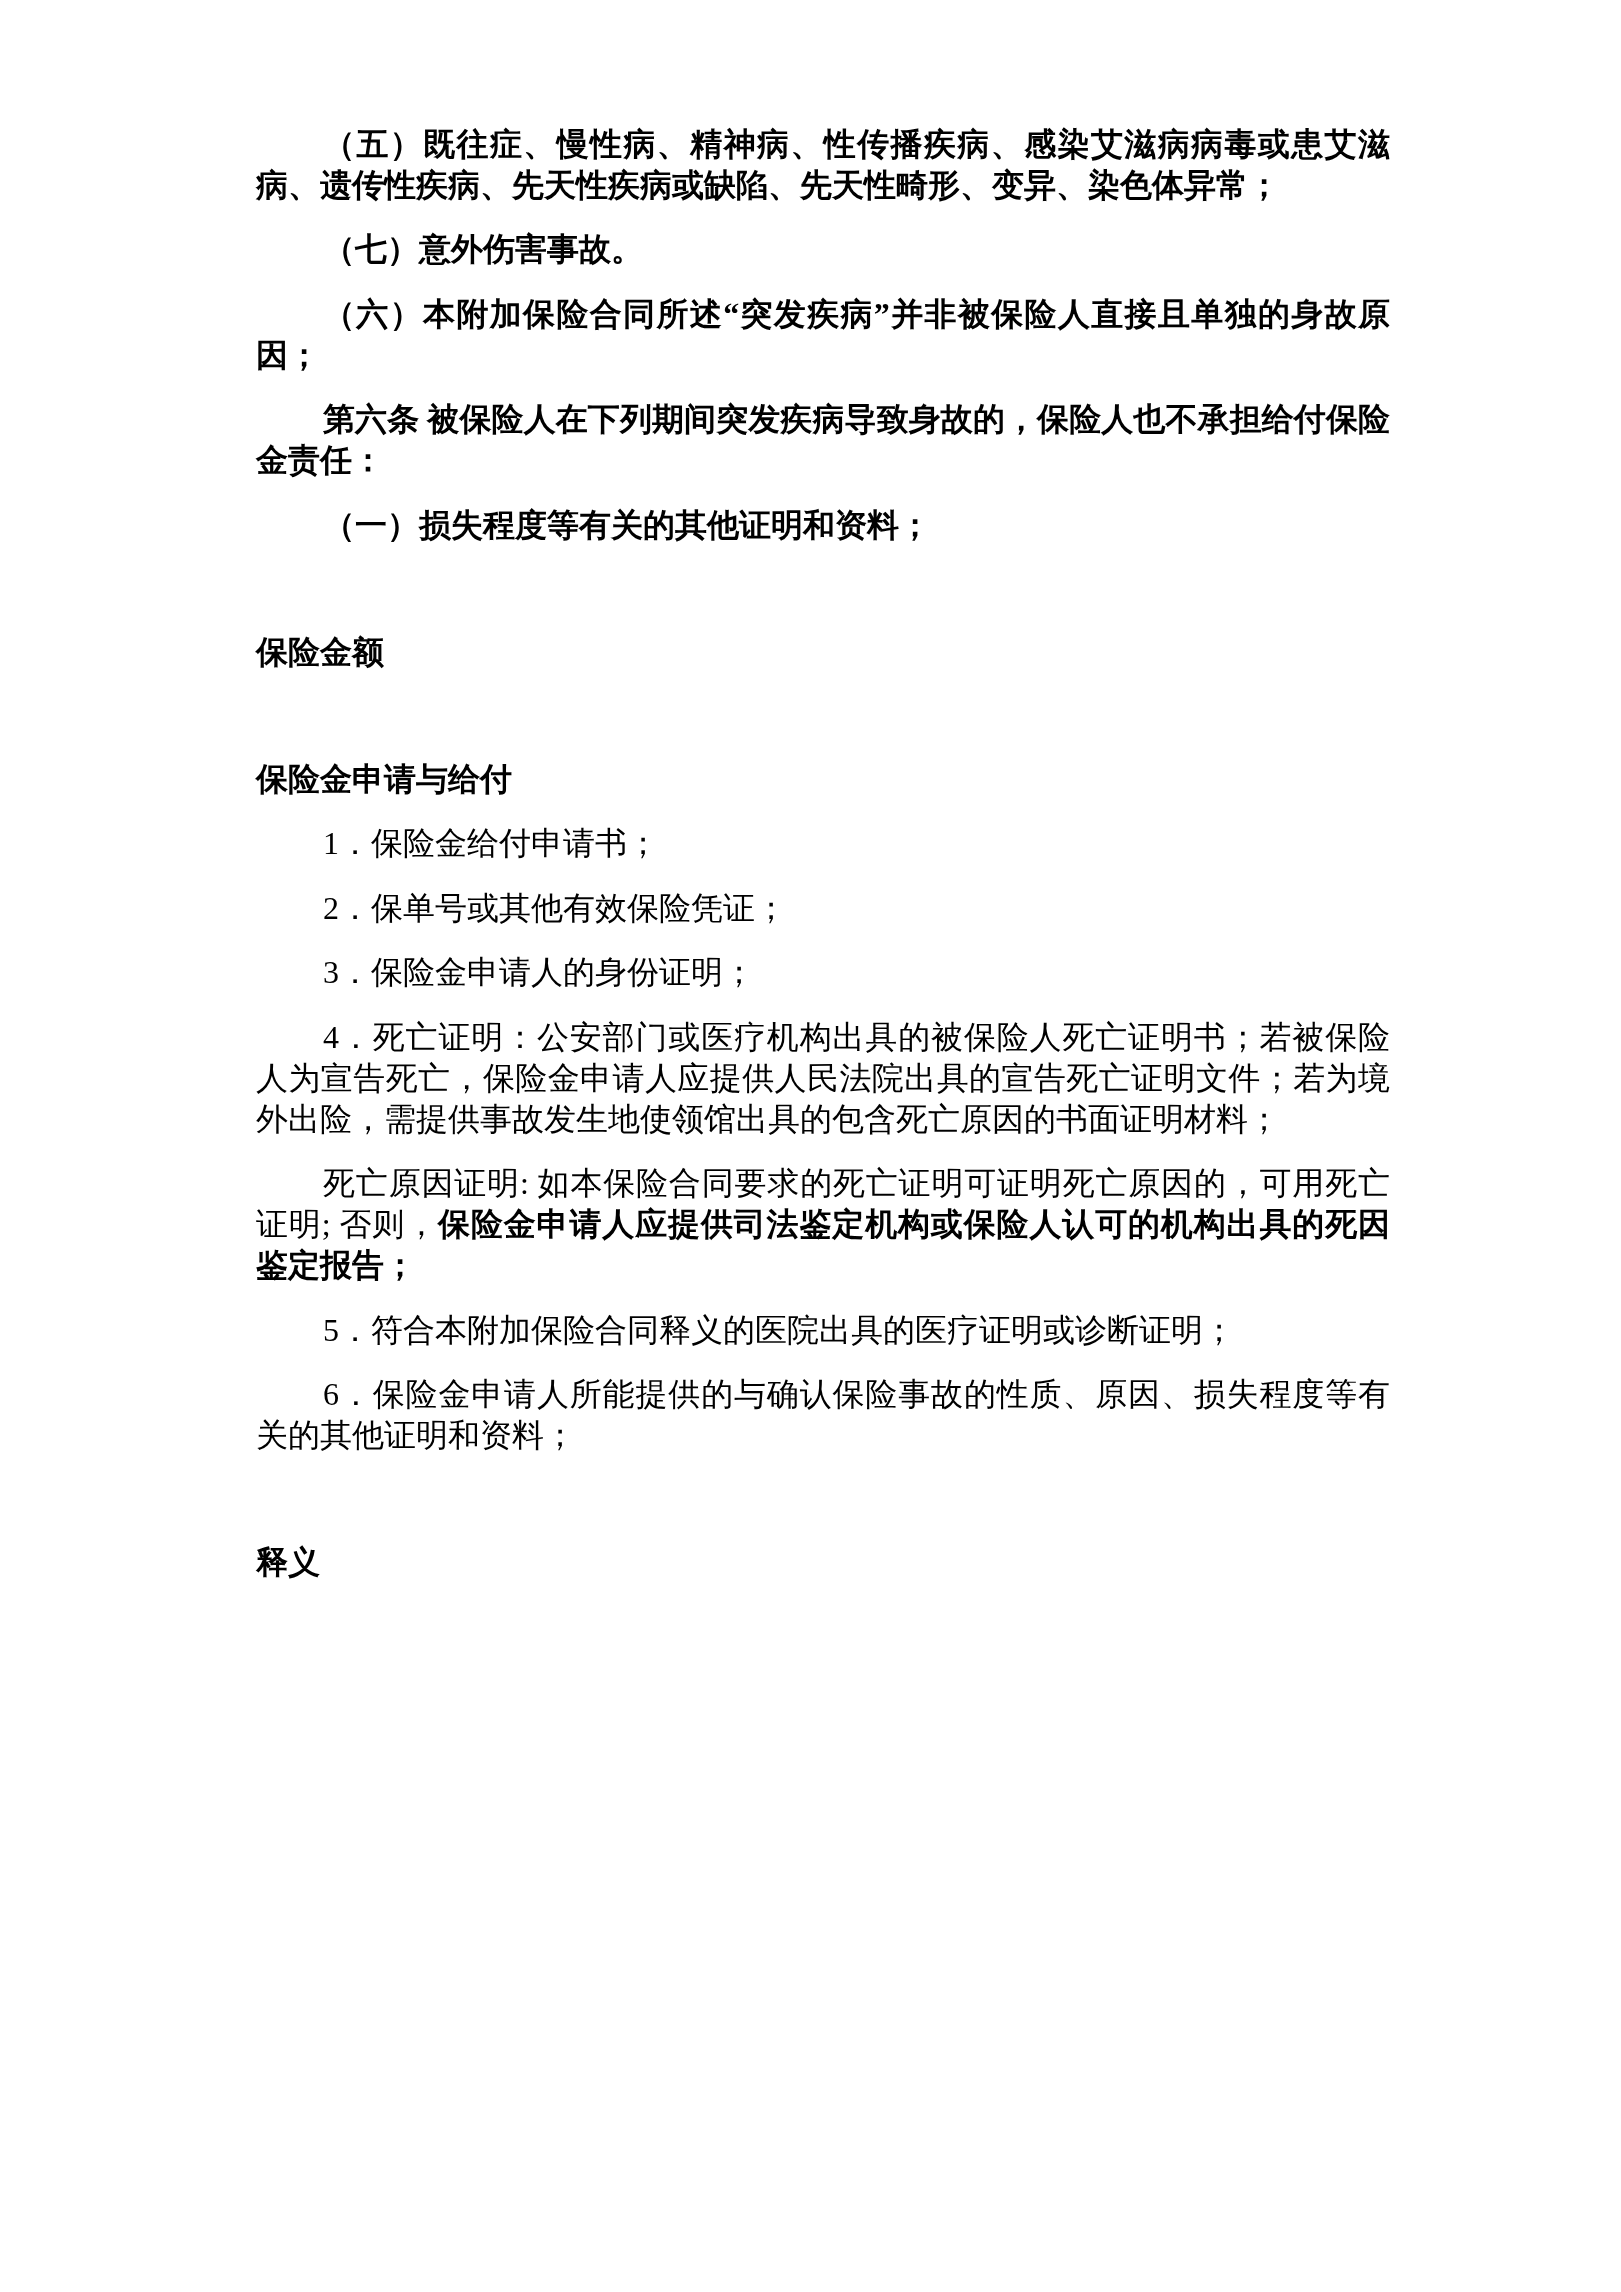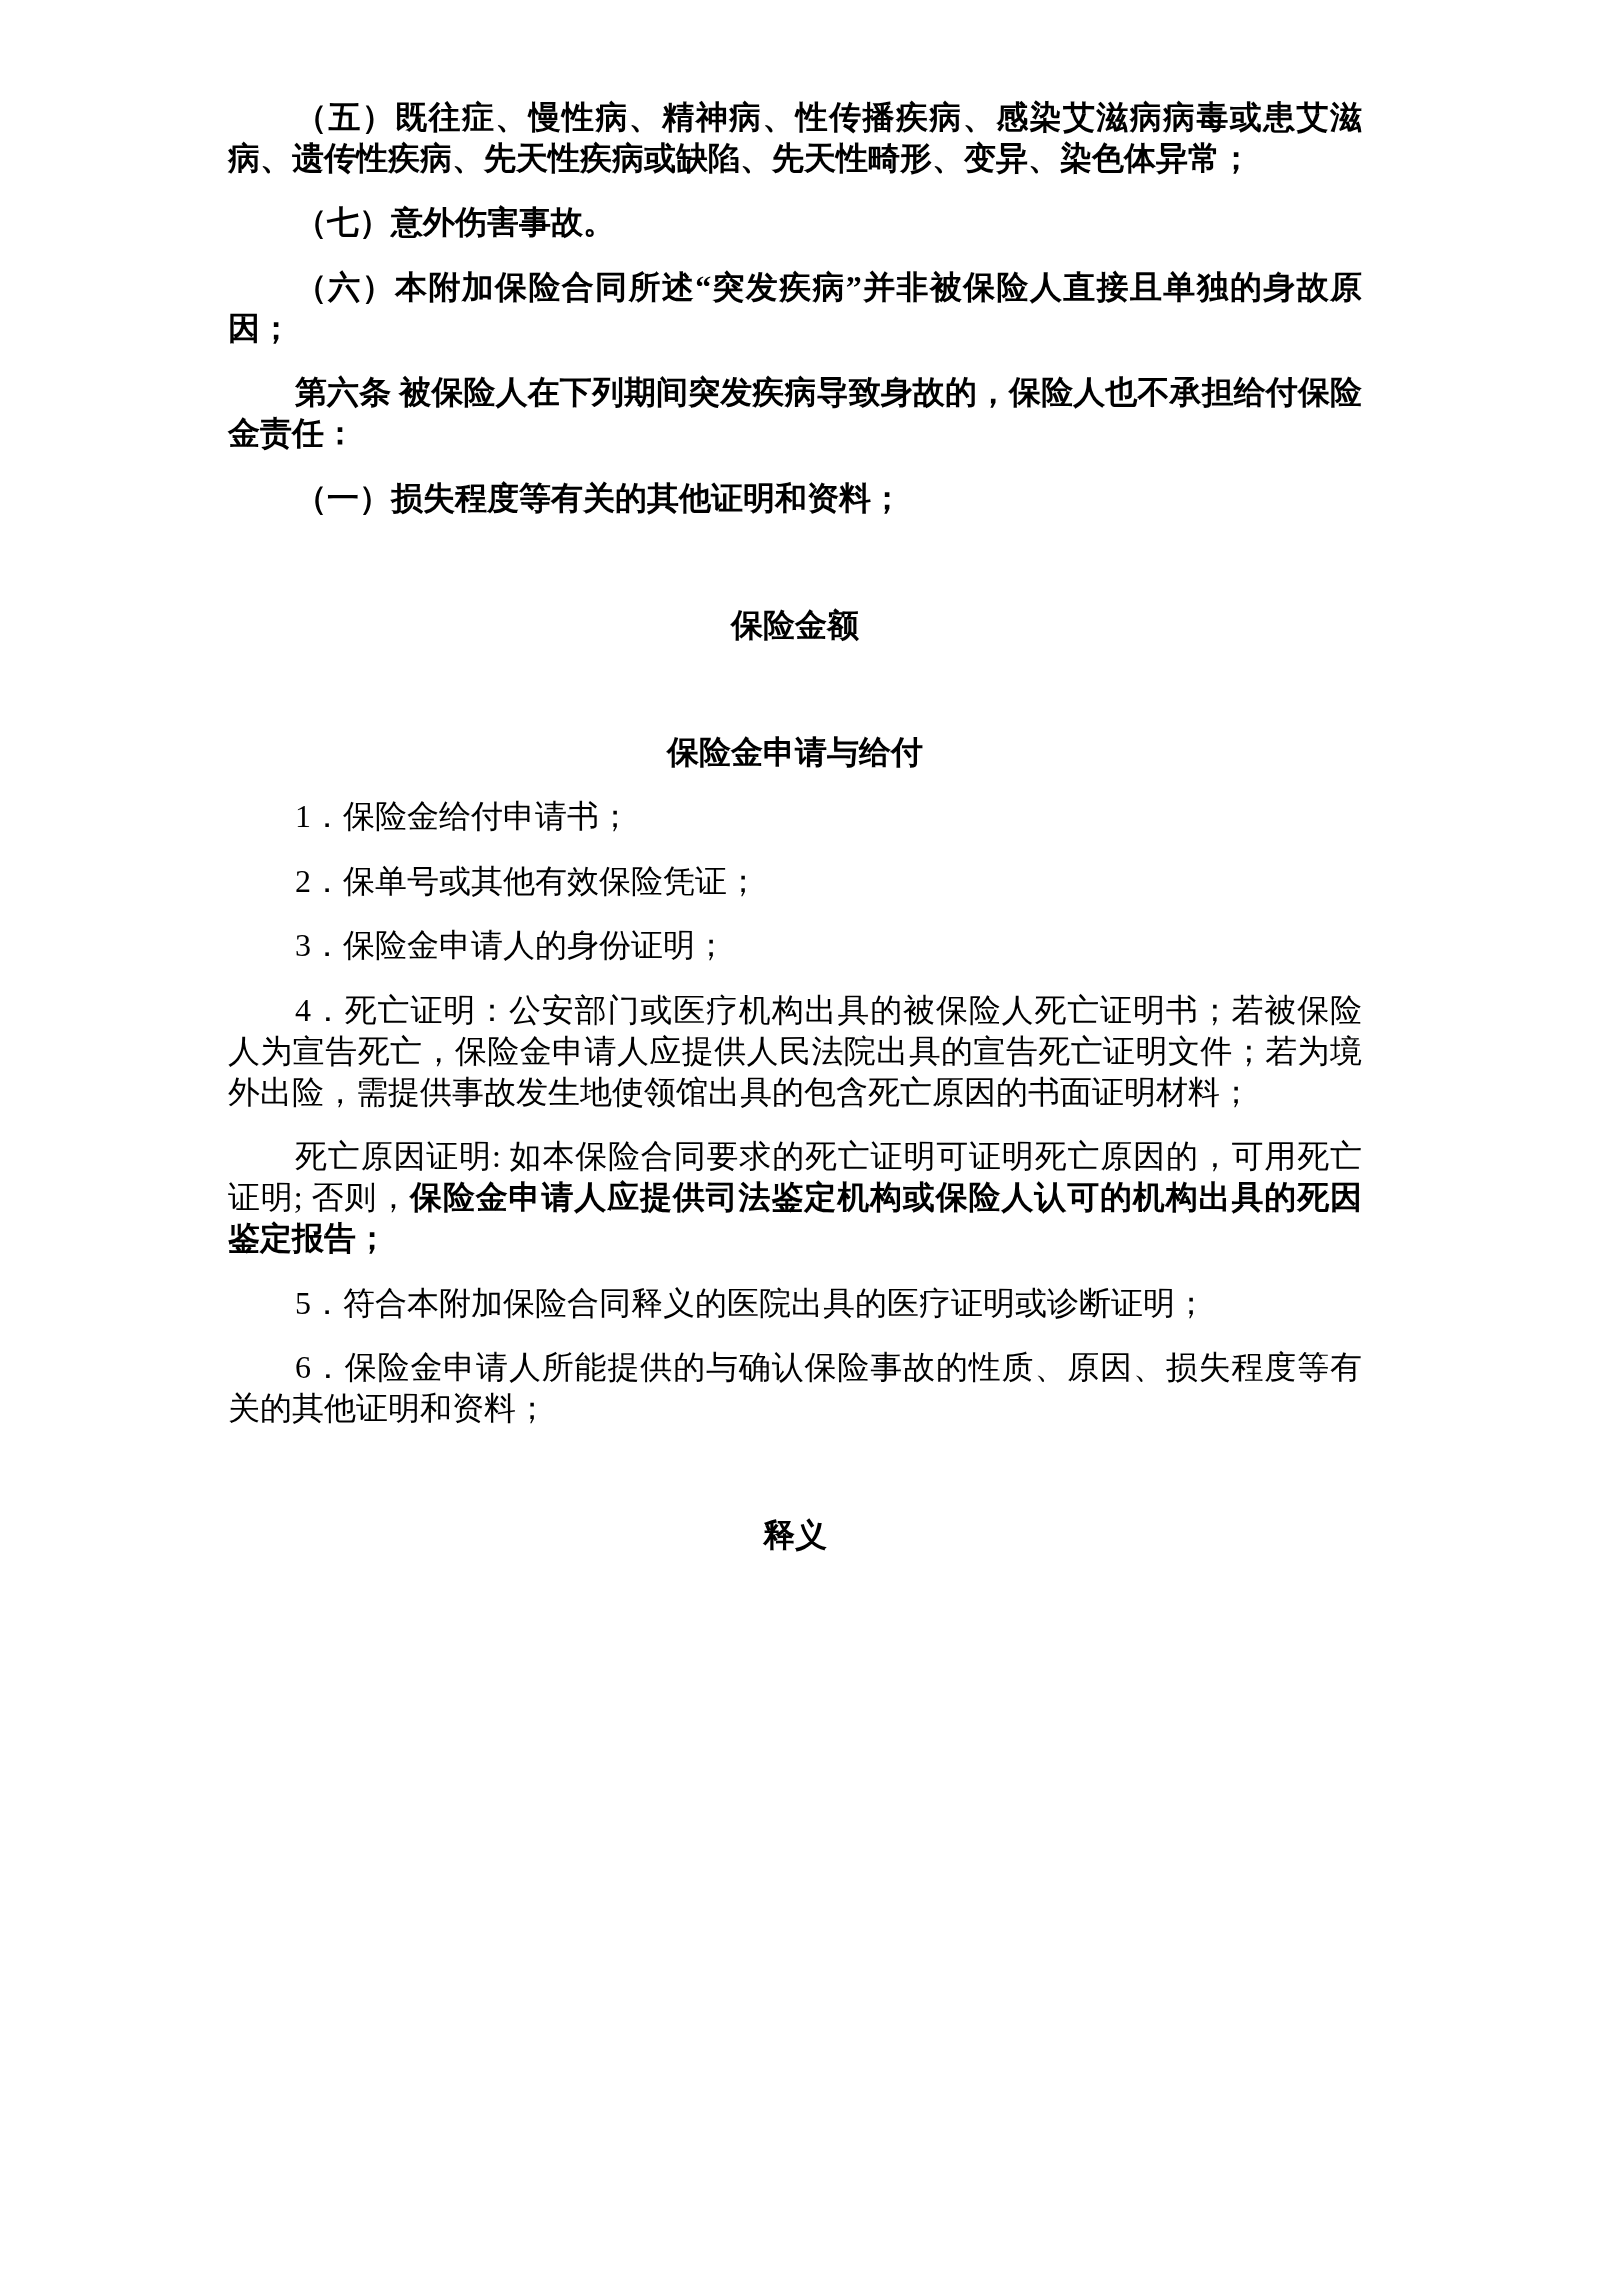--- a/index.html
+++ b/index.html
@@ -11,39 +11,38 @@
     position: relative;
     width: 1621px;
     height: 2293px;
     background: #ffffff;
     color: #000000;
     font-family: "Liberation Serif", "DejaVu Serif", serif;
     overflow: hidden;
   }
   .content {
     position: absolute;
-    left: 228px;
+    left: 256px;
     top: 0;
     width: 1134px;
-    padding-top: 73px;
+    padding-top: 100px;
   }
   .para {
     font-size: 32px;
     line-height: 41px;
     margin: 23.5px 0 0 0;
     text-align: justify;
     text-indent: 67px;
     word-break: break-all;
   }
   .heading {
     font-size: 32px;
     line-height: 41px;
     font-weight: 700;
     margin: 86px 0 0 0;
-    text-align: center;
     text-indent: 0;
   }
   .bold, b {
     font-weight: 700;
   }
 </style>
 </head>
 <body>
 
 <div class="page">

